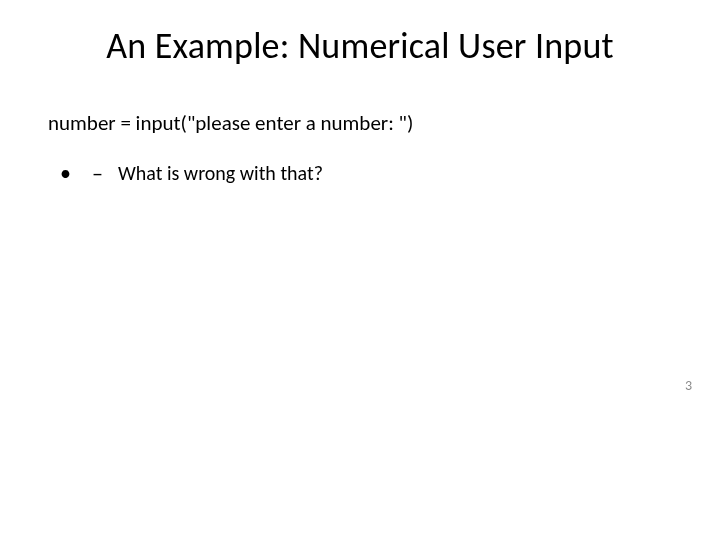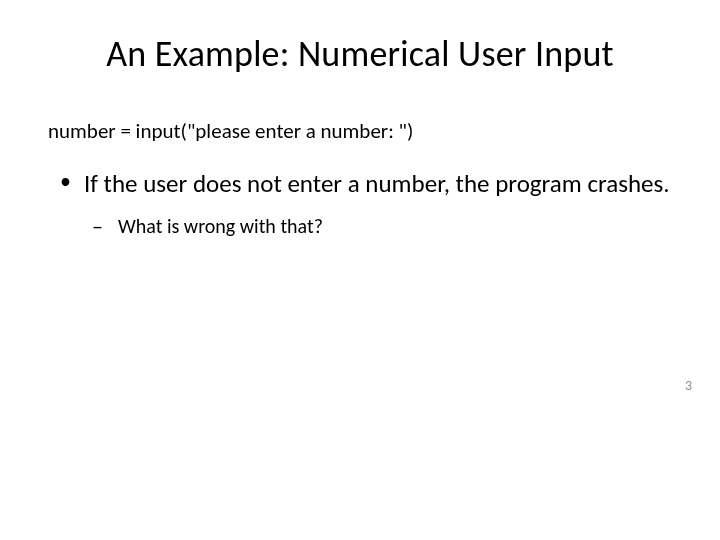--- a/index.html
+++ b/index.html
@@ -9,21 +9,21 @@
     background: #fff;
     color: #000;
     position: relative;
     width: 720px;
     height: 540px;
   }
   .slide {
     width: 720px;
     height: 412px;
     position: relative;
-    padding: 28px 48px 40px 48px;
+    padding: 20px 48px 40px 48px;
   }
   .title {
     font-size: 36px;
     font-weight: 400;
     text-align: center;
     margin-top: 4px;
     margin-bottom: 42px;
     letter-spacing: 0.2px;
   }
   ul.level1 {
@@ -80,21 +80,20 @@
 
 <div class="slide">
 
   <h1 class="title">An Example: Numerical User Input</h1>
 
 
   <div class="code-line">number = input("please enter a number: ")</div>
 
   <ul class="level1">
     <li>
-      <span>If the user does not enter a number, the program crashes.</span>
       <ul class="level2">
         <li>
           <span>What is wrong with that?</span>
         </li>
       </ul>
     </li>
   </ul>
 
   <div class="page-number">3</div>
 

